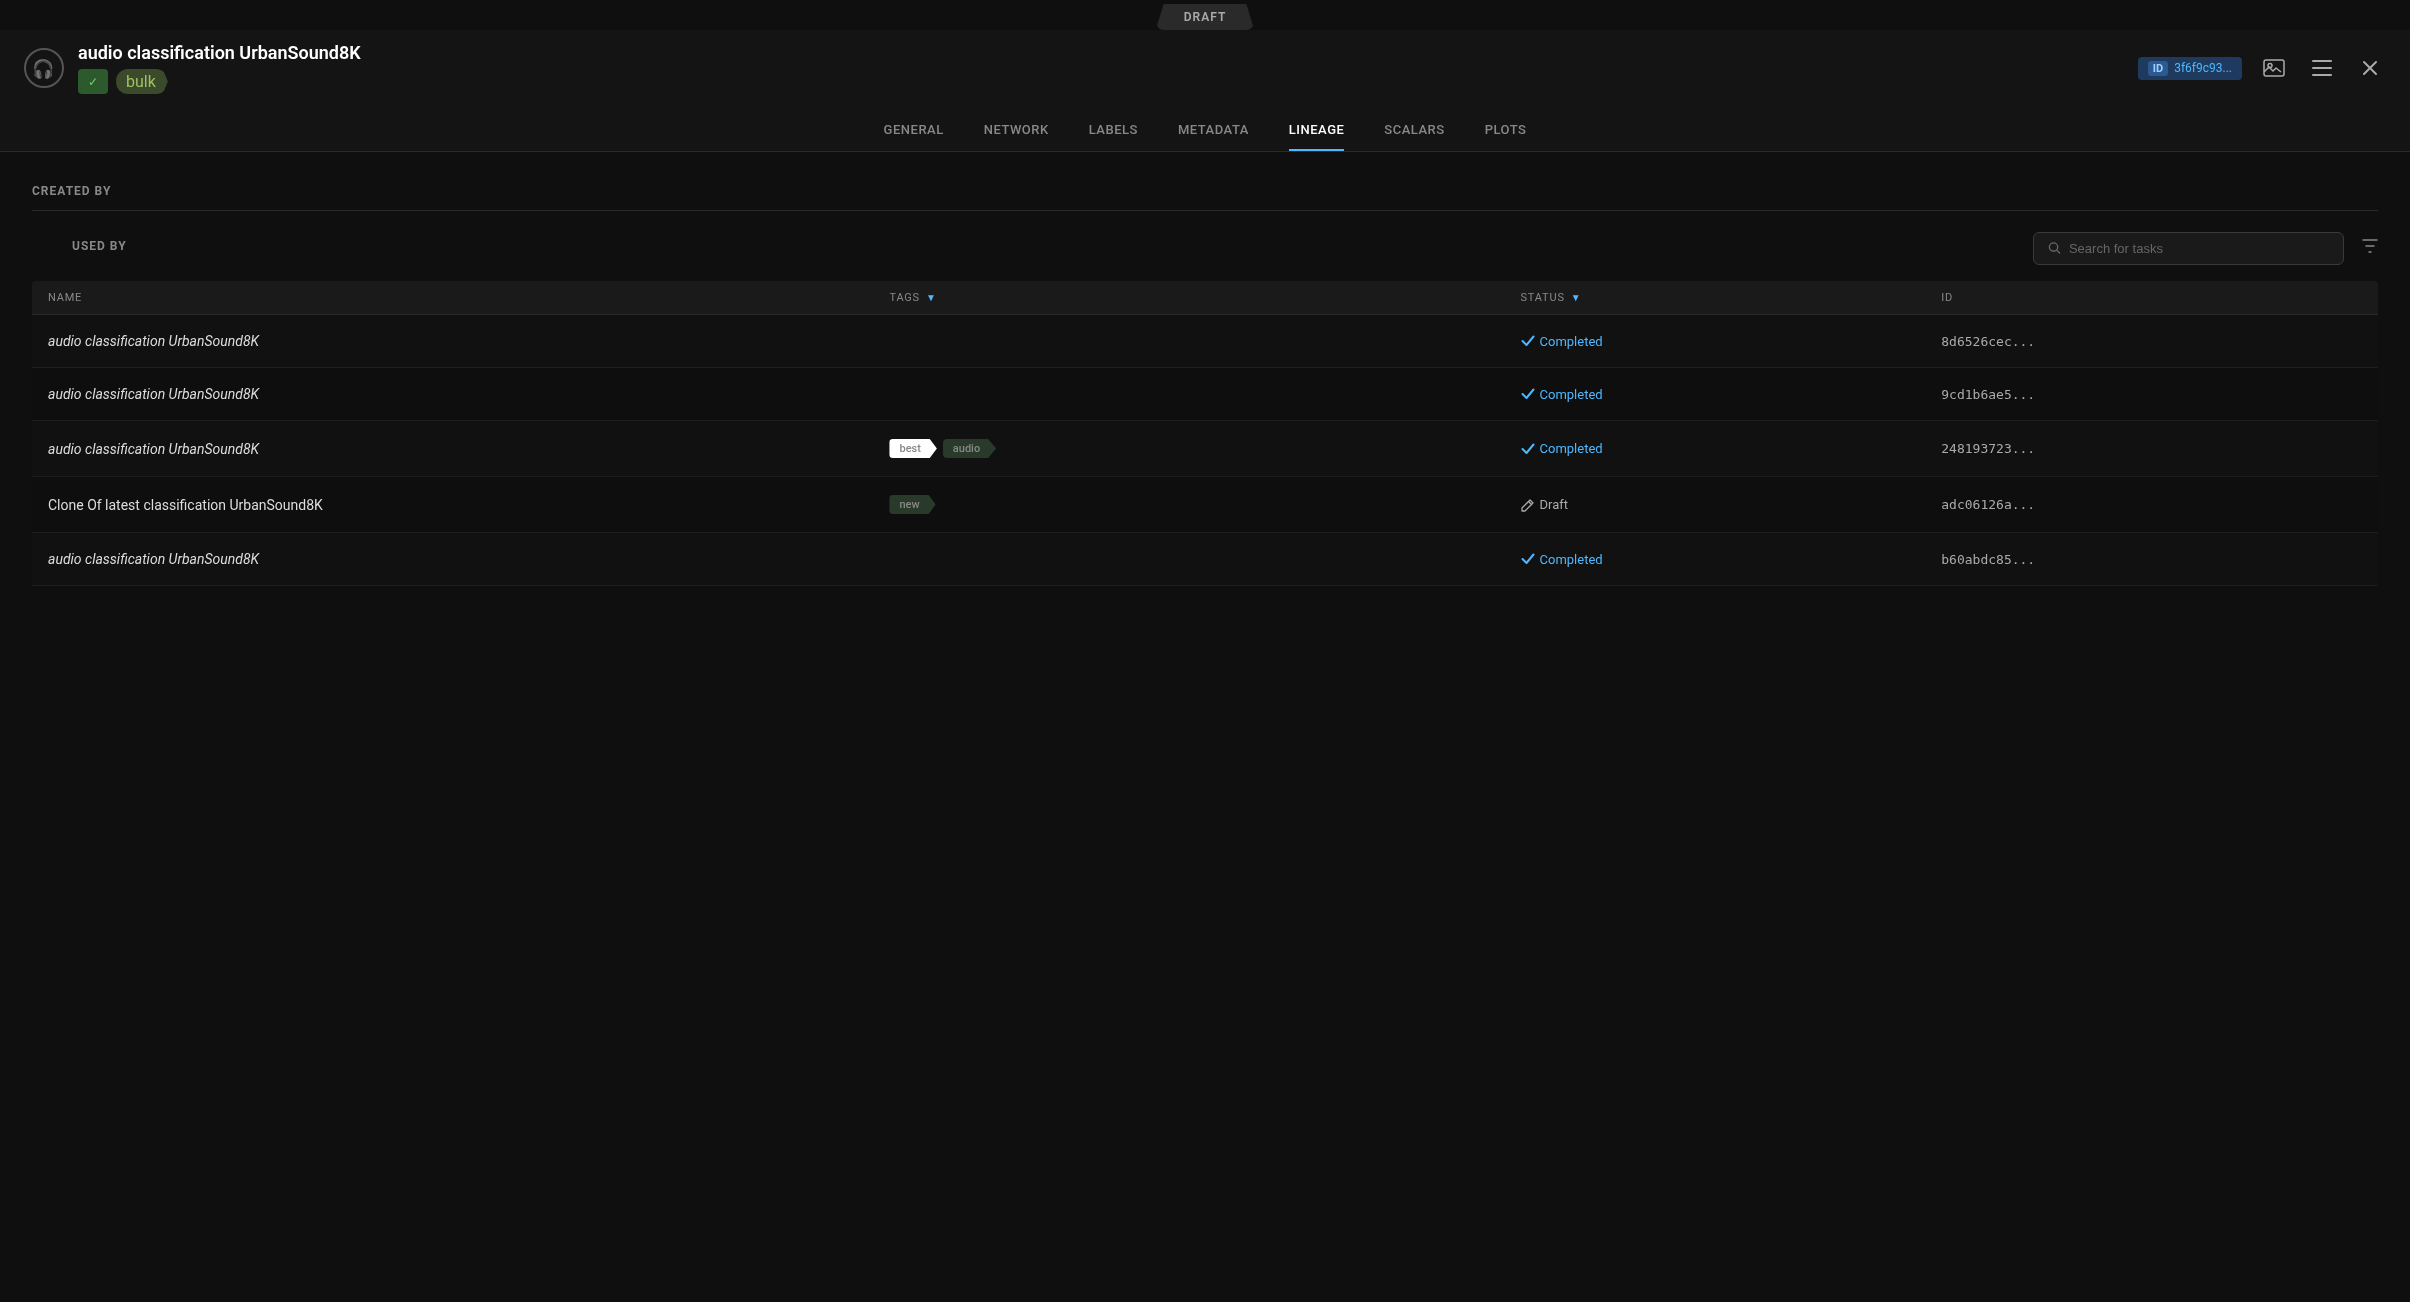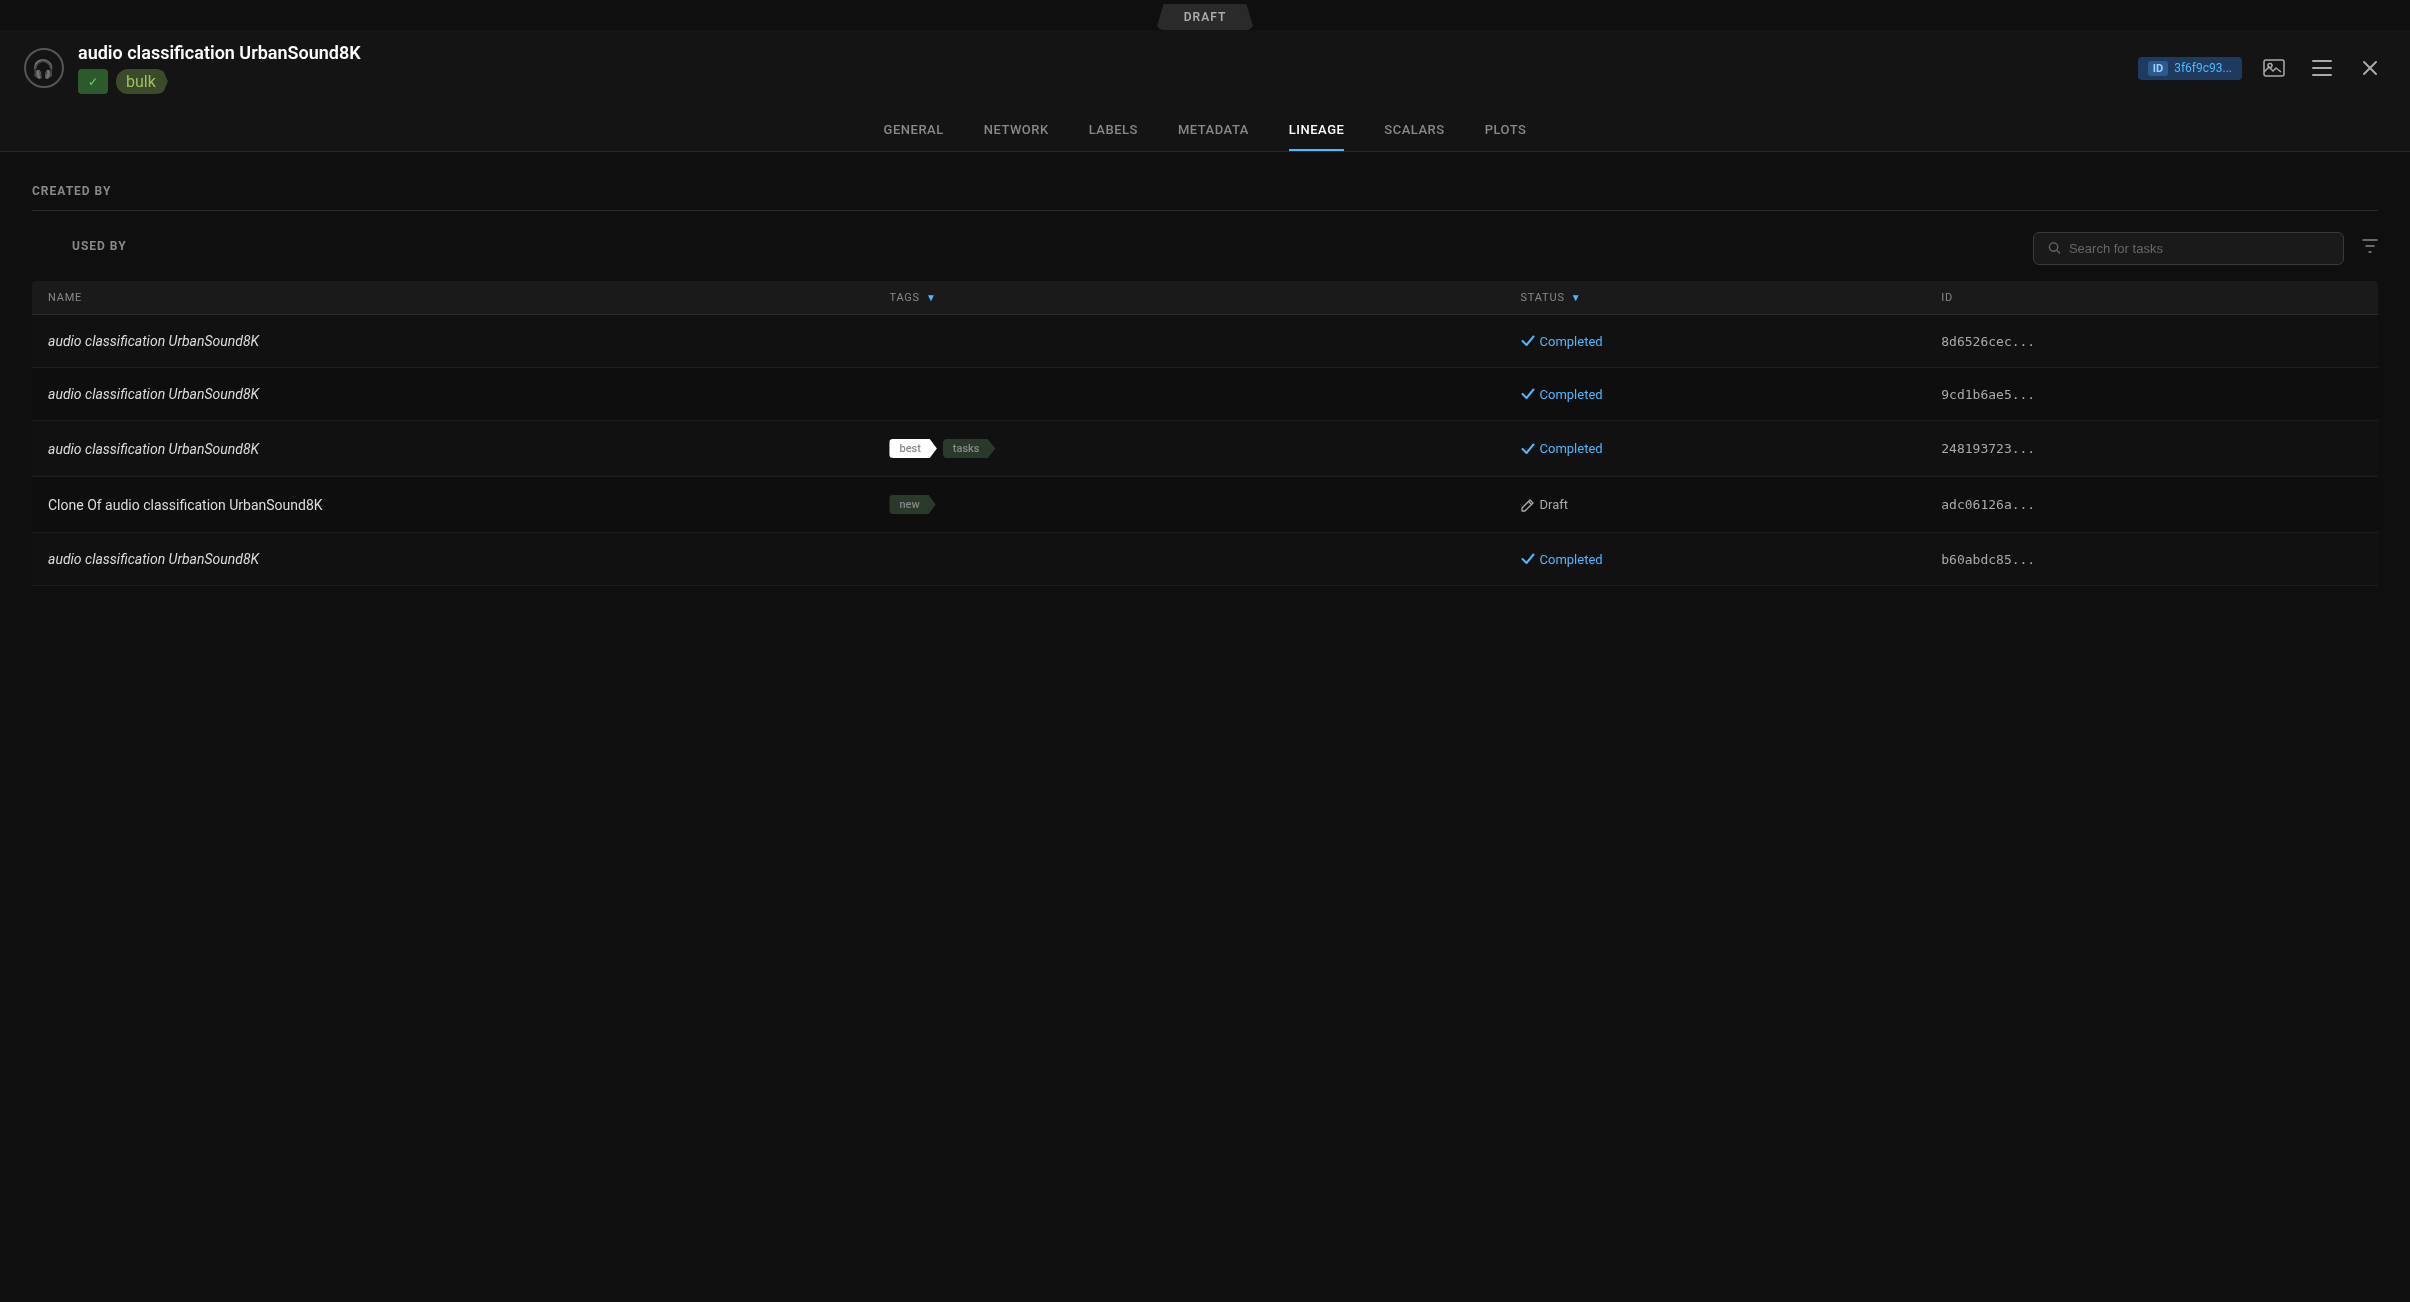--- a/index.html
+++ b/index.html
@@ -415,33 +415,33 @@
         </svg>
         <span>Completed</span>
       </div>
       <div class="row-id">9cd1b6ae5...</div>
     </div>
 
     <div class="table-row">
       <div class="row-name">audio classification UrbanSound8K</div>
       <div class="tags-cell">
         <span class="tag-pill tag-best">best</span>
-        <span class="tag-pill tag-latest">tasks</span>
+        <span class="tag-pill tag-latest">audio</span>
       </div>
       <div class="status-completed">
         <svg width="14" height="12" viewBox="0 0 14 12" fill="none">
           <path d="M1.5 6l4 4L12.5 1.5" stroke="#4db8ff" stroke-width="2" stroke-linecap="round" stroke-linejoin="round"></path>
         </svg>
         <span>Completed</span>
       </div>
       <div class="row-id">248193723...</div>
     </div>
 
     <div class="table-row alt">
-      <div class="row-name normal">Clone Of audio classification UrbanSound8K</div>
+      <div class="row-name normal">Clone Of latest classification UrbanSound8K</div>
       <div class="tags-cell">
         <span class="tag-pill tag-new">new</span>
       </div>
       <div class="status-draft">
         <svg width="14" height="14" viewBox="0 0 14 14" fill="none">
           <path d="M9 2l3 3-8 8H1v-3L9 2z" stroke="#aaa" stroke-width="1.3" stroke-linejoin="round"></path>
           <path d="M7.5 3.5l3 3" stroke="#aaa" stroke-width="1.3"></path>
         </svg>
         <span>Draft</span>
       </div>

